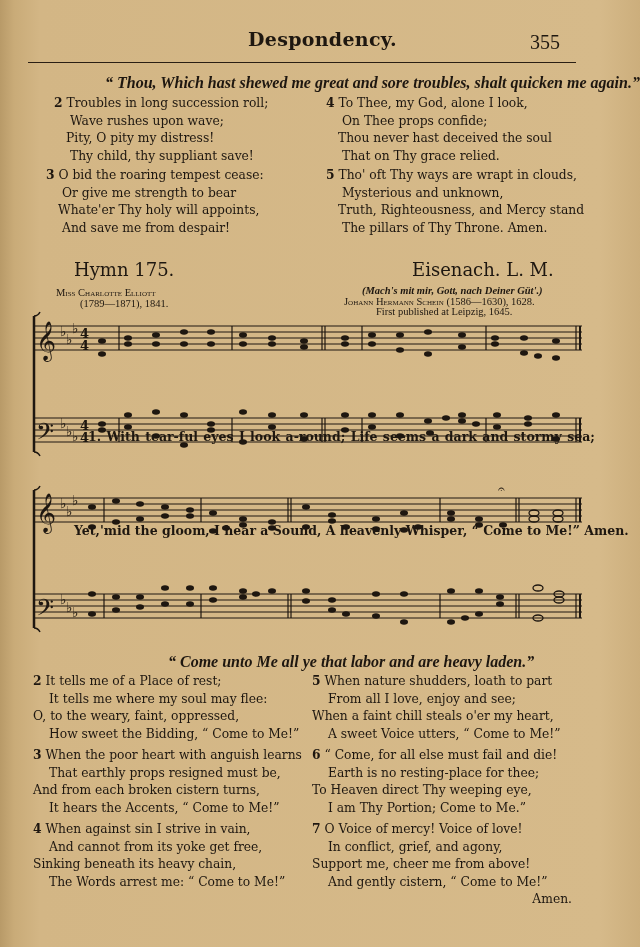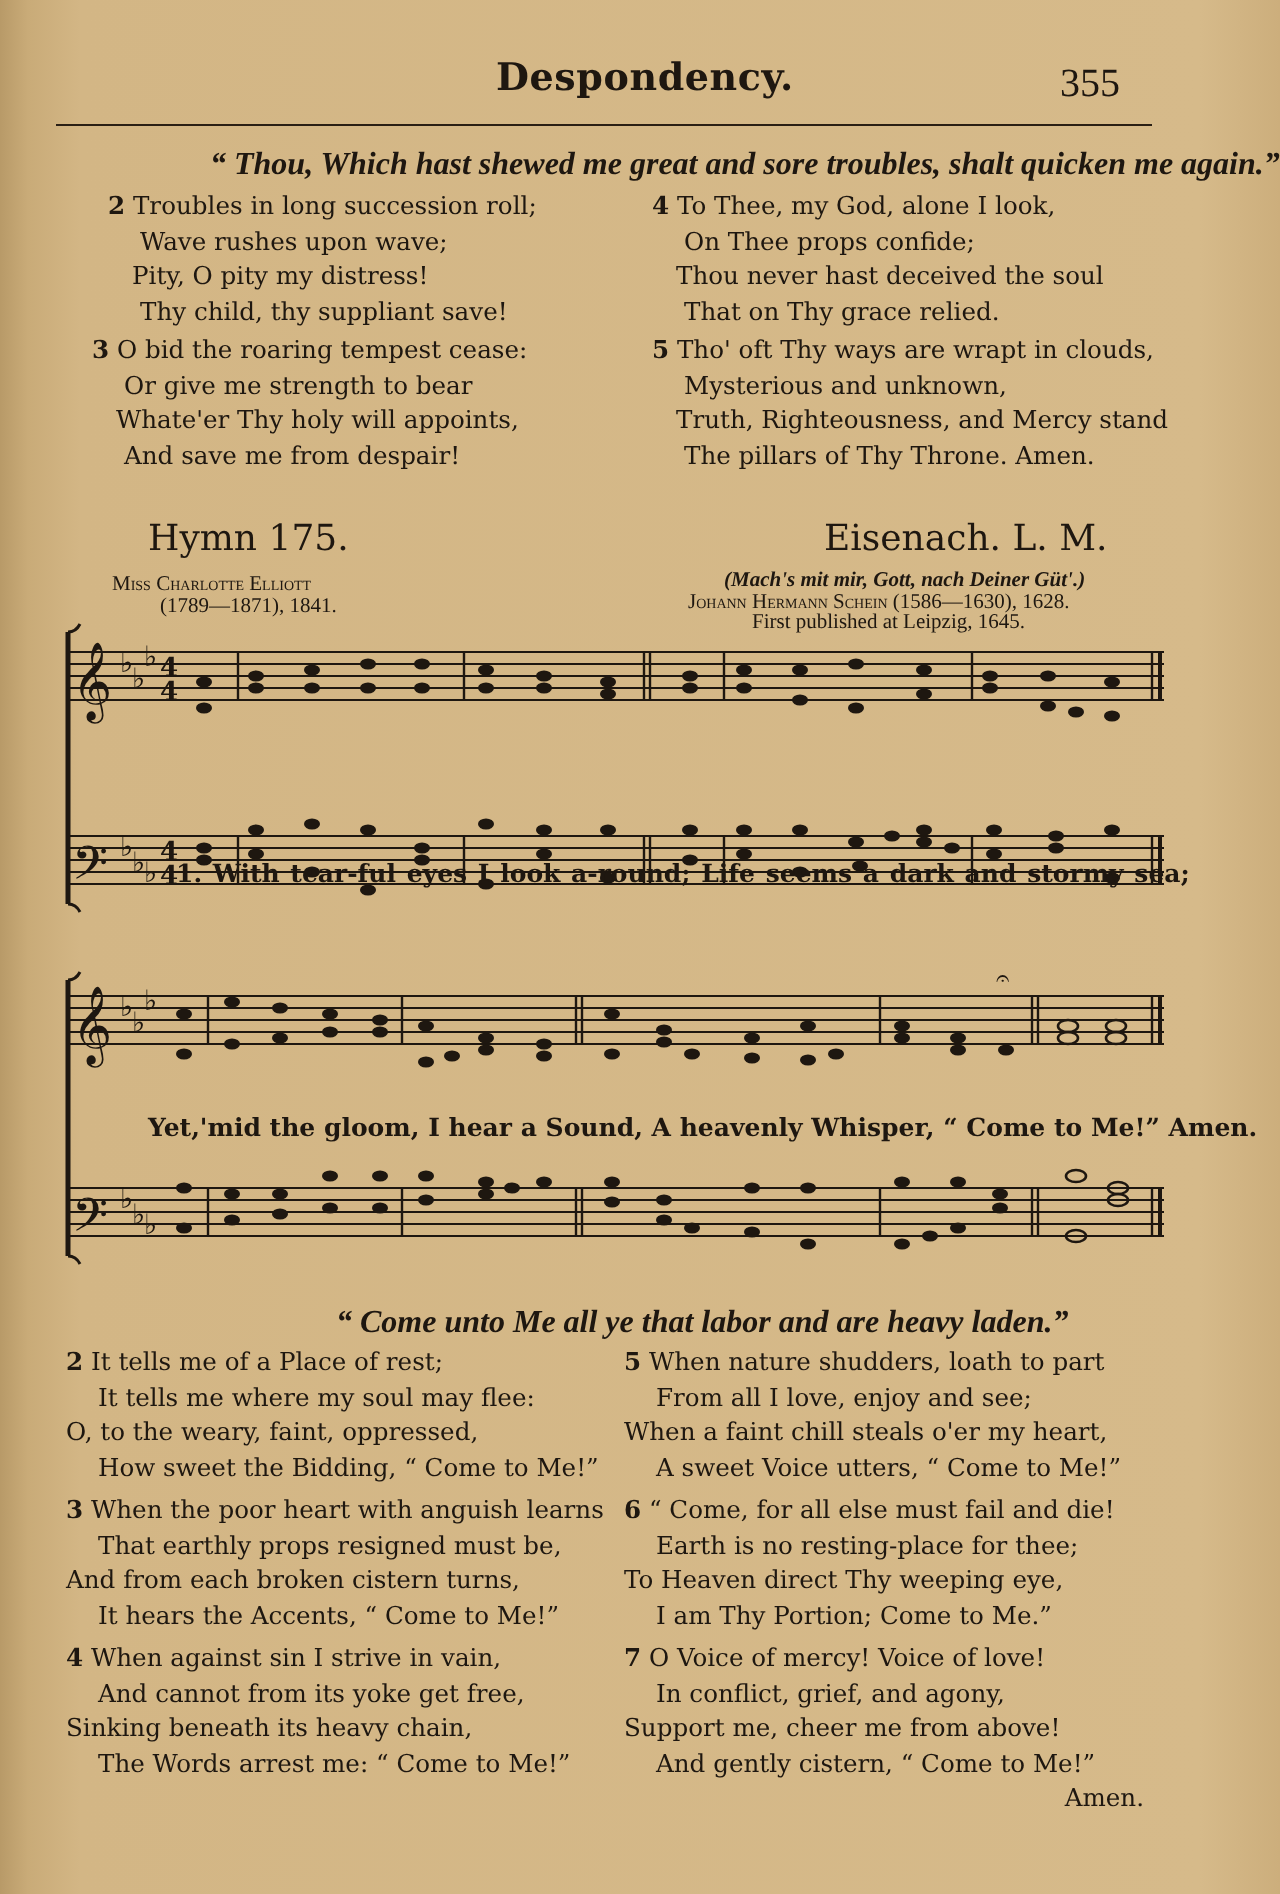--- a/index.html
+++ b/index.html
@@ -338,21 +338,21 @@
     <ellipse cx="559" cy="594" rx="5" ry="3"></ellipse>
       <ellipse cx="559" cy="600" rx="5" ry="3"></ellipse>
   </g>
 
   <g fill="#1e1710" font-size="12" font-family="DejaVu Sans, sans-serif">
     <text x="498" y="493">𝄐</text>
   </g>
 </svg>
 
 <div class="abs lyric" style="left:88px; top:381px; word-spacing:1px;margin-top:48px;">1. With tear-ful eyes  I   look  a-round; Life seems a  dark  and  stormy  sea;</div>
-<div class="abs lyric" style="left:74px; top:556px;">Yet,'mid the gloom, I hear  a  Sound, A heavenly Whisper, “ Come to Me!” Amen.</div>
+<div class="abs lyric" style="left:74px; top:523px;">Yet,'mid the gloom, I hear  a  Sound, A heavenly Whisper, “ Come to Me!” Amen.</div>
 
 <div class="abs epigraph" style="left:168px; top:653px;">“ Come unto Me all ye that labor and are heavy laden.”</div>
 
 <div class="abs stanza" style="left:33px; top:672px;">
   <span class="line"><span class="num">2</span> <span>It tells me of a Place of rest;</span></span>
   <span class="line indent">It tells me where my soul may flee:</span>
   <span class="line">O, to the weary, faint, oppressed,</span>
   <span class="line indent">How sweet the Bidding, “ Come to Me!”</span>
 </div>
 <div class="abs stanza" style="left:33px; top:746px;">

